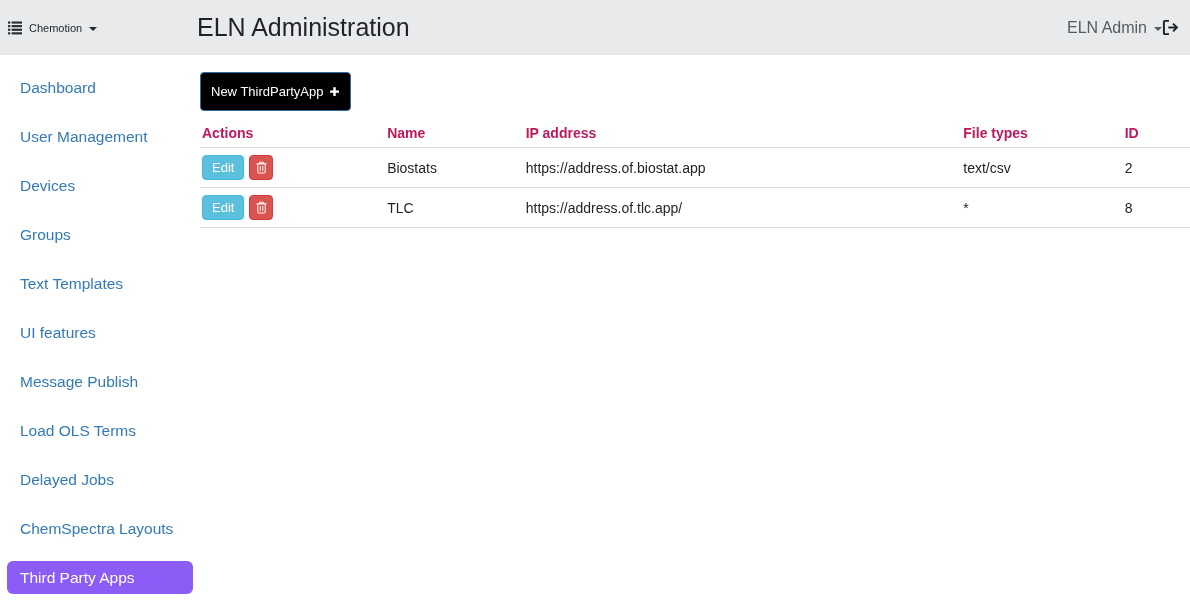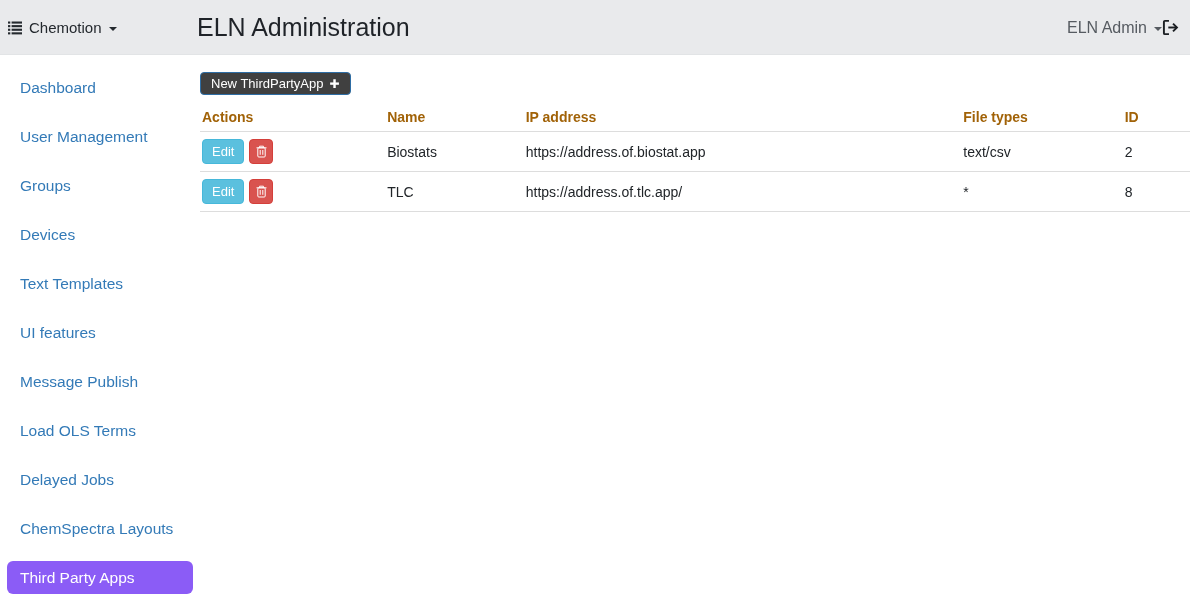--- a/index.html
+++ b/index.html
@@ -12,21 +12,21 @@
   
   .navbar {
     position: relative;
     height: 55px;
     background: #e9eaec;
     border-bottom: 1px solid #e2e4e6;
   }
   .brand {
     position: absolute; left: 8px; top: 0; height: 55px;
     display: flex; align-items: center; gap: 7px;
-    font-size: 15px; color: #24292e; cursor: pointer;
+    font-size: 11px; color: #24292e; cursor: pointer;
   }
   .page-title {
     position: absolute; left: 197px; top: 50%; transform: translateY(-50%);
     font-size: 25px; font-weight: normal; color: #1f2328;
     white-space: nowrap;
   }
   .nav-right {
     position: absolute; right: 10px; top: 0; height: 55px;
     display: flex; align-items: center; 
   }
@@ -53,33 +53,33 @@
   }
   .side-item.active {
     height: 33px; margin: 8px 7px; padding-left: 13px;
     background: #8b5cf6; color: #ffffff; border-radius: 6px;
   }
   .main { flex: 1; padding-top: 17px; min-width: 0; }
 
   
   .btn-new {
     display: inline-flex; align-items: center; gap: 6px;
-    height: 23px; padding: 0 10px;
-    background: #404040; border: 1px solid #2e6da4; border-radius: 4px;
+    height: 39px; padding: 0 10px;
+    background: #000000; border: 1px solid #2e6da4; border-radius: 4px;
     color: #ffffff; font-size: 13px; font-family: inherit; cursor: pointer;
   }
   .plus-glyph { font-size: 12px; line-height: 1; }
 
   
   table.apps {
     width: 100%; border-collapse: collapse; margin-top: 8px;
     font-size: 14px; table-layout: fixed;
   }
   table.apps th {
-    text-align: left; font-weight: bold; color: #a16207;
+    text-align: left; font-weight: bold; color: #be185d;
     padding: 6px 8px 6px 2px; border-bottom: 1px solid #dddddd;
     white-space: nowrap;
   }
   table.apps td {
     padding: 7px 8px 7px 2px; border-bottom: 1px solid #dddddd;
     vertical-align: middle; color: #212529; white-space: nowrap; overflow: hidden;
   }
   .actions-cell { display: flex; align-items: flex-end; gap: 5px; }
   .btn-edit {
     height: 25px; padding: 0 9px;
@@ -130,22 +130,22 @@
       </span>
     </button>
   </div>
 </header>
 
 <div class="layout">
   <nav class="sidebar">
     <ul>
       <li class="side-item">Dashboard</li>
       <li class="side-item">User Management</li>
+      <li class="side-item">Devices</li>
       <li class="side-item">Groups</li>
-      <li class="side-item">Devices</li>
       <li class="side-item">Text Templates</li>
       <li class="side-item">UI features</li>
       <li class="side-item">Message Publish</li>
       <li class="side-item">Load OLS Terms</li>
       <li class="side-item">Delayed Jobs</li>
       <li class="side-item">ChemSpectra Layouts</li>
       <li class="side-item active">Third Party Apps</li>
     </ul>
   </nav>
 

